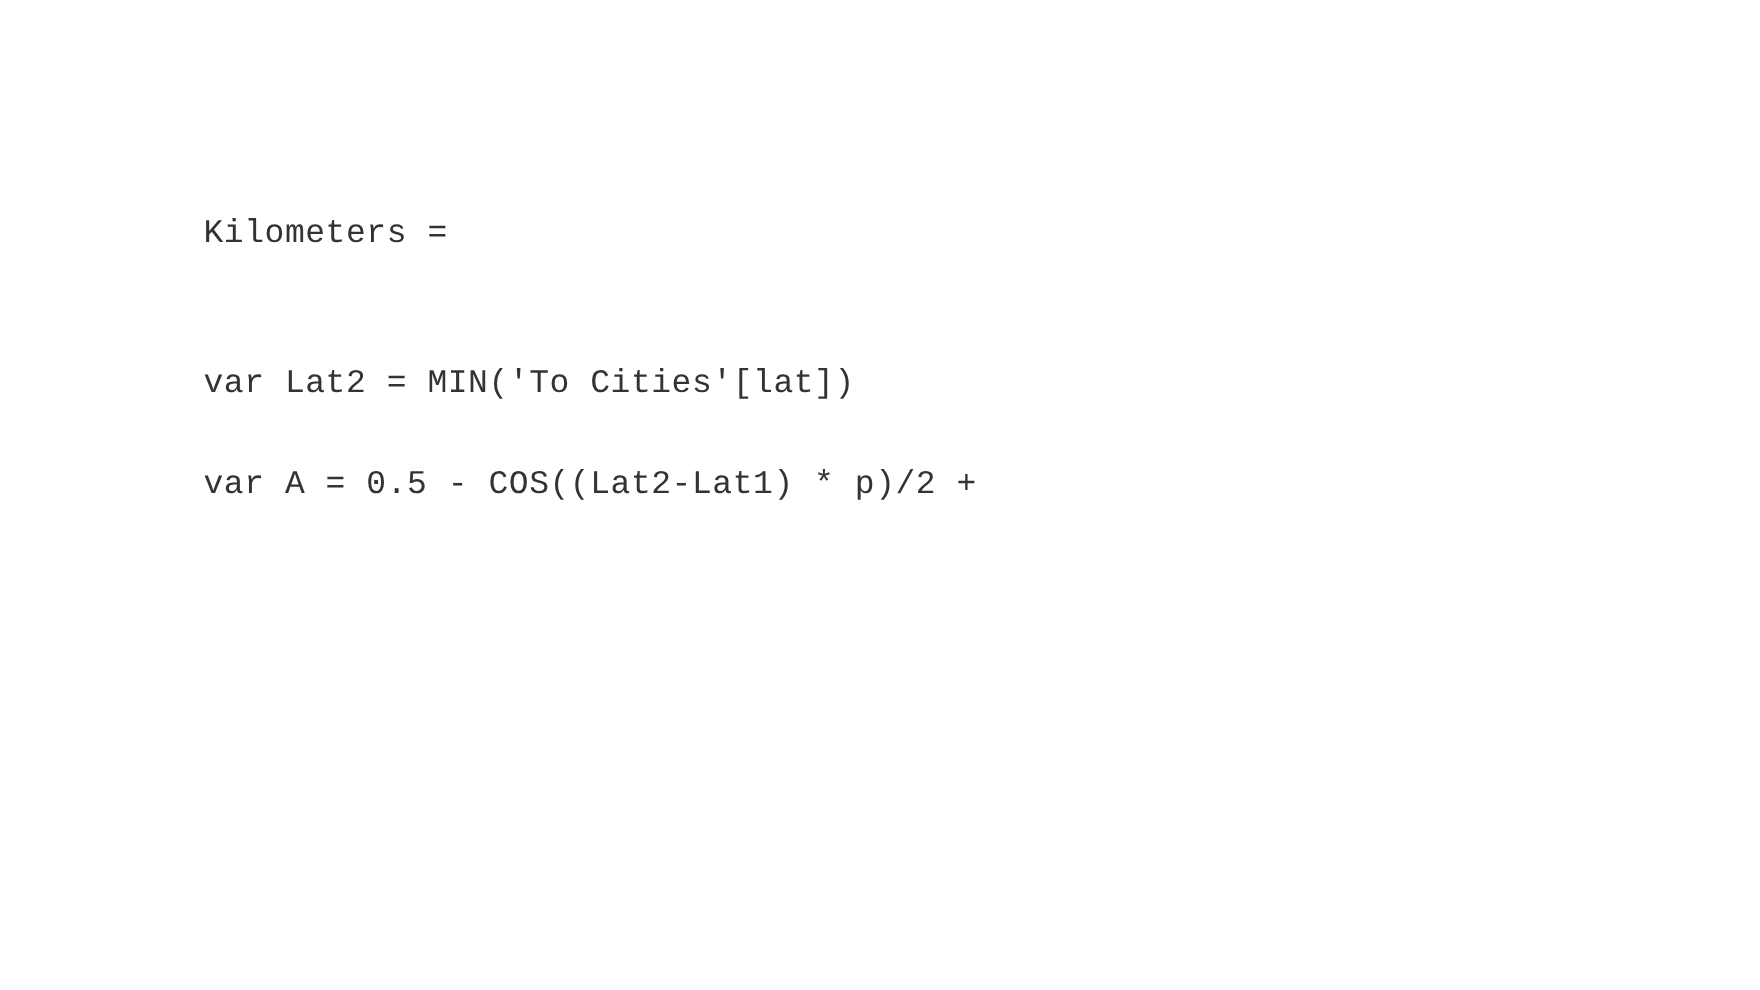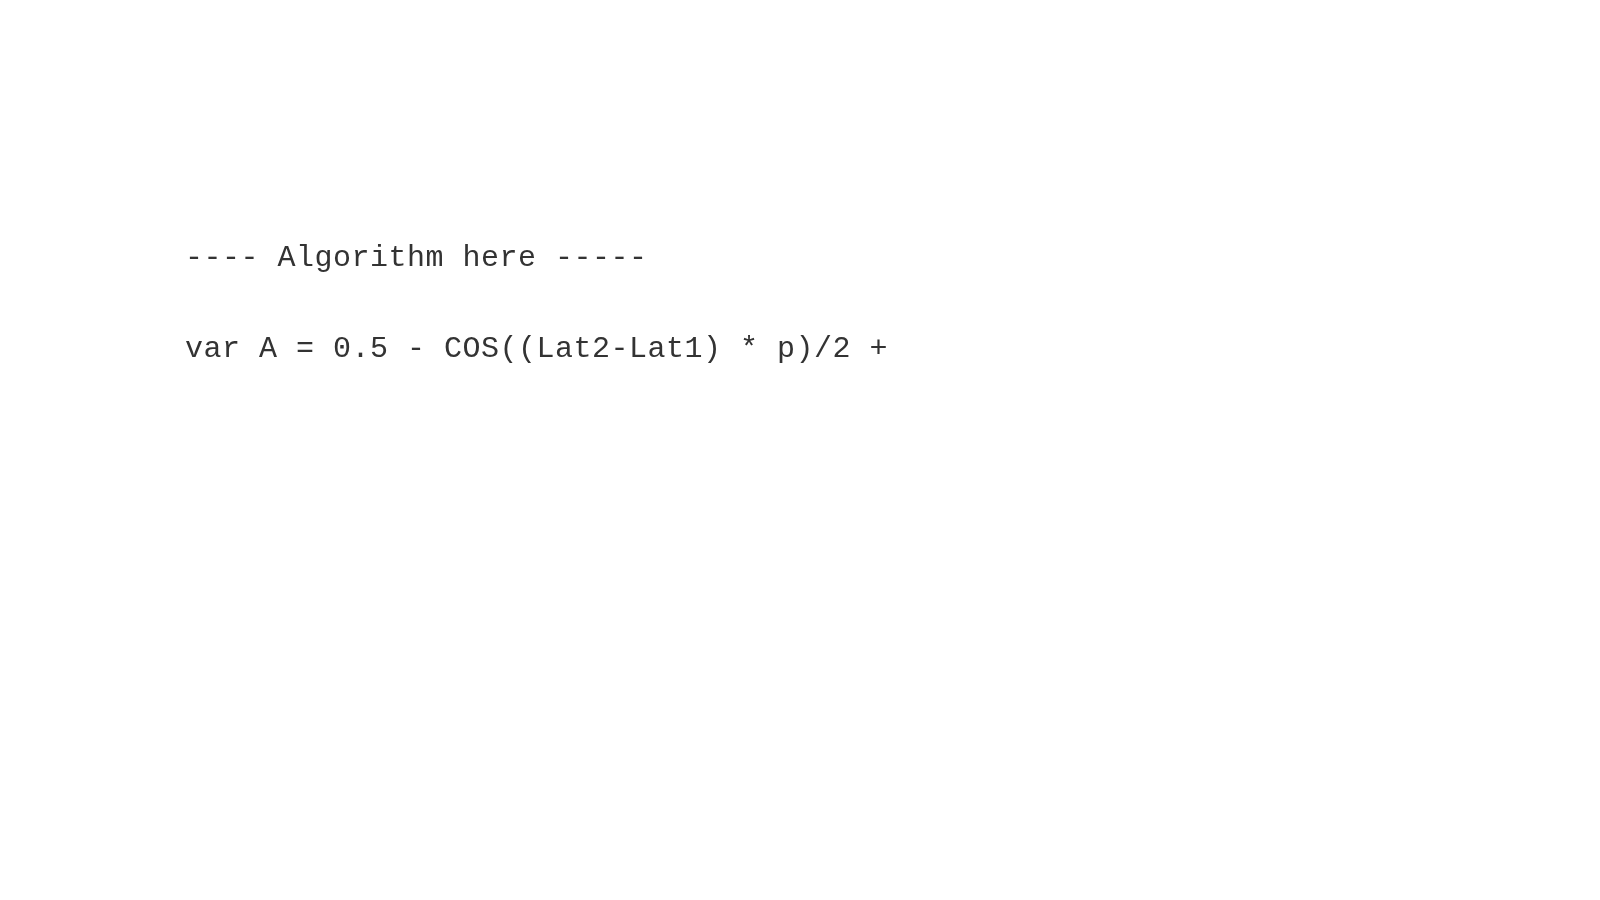--- a/index.html
+++ b/index.html
@@ -18,19 +18,20 @@
       top: 145px;
       left: 185px;
       white-space: pre;
       letter-spacing: 0.5px;
     }
   </style>
 </head>
 <body>
 
 <div class="code-block">
+<div>Kilometers =</div>
 <div></div>
-<div>---- Algorithm here -----</div>
+<div>var Lat2 = MIN('To Cities'[lat])</div>
 <div>var A = 0.5 - COS((Lat2-Lat1) * p)/2 +</div>
 
 
 
 </div>
 
 </body></html>

